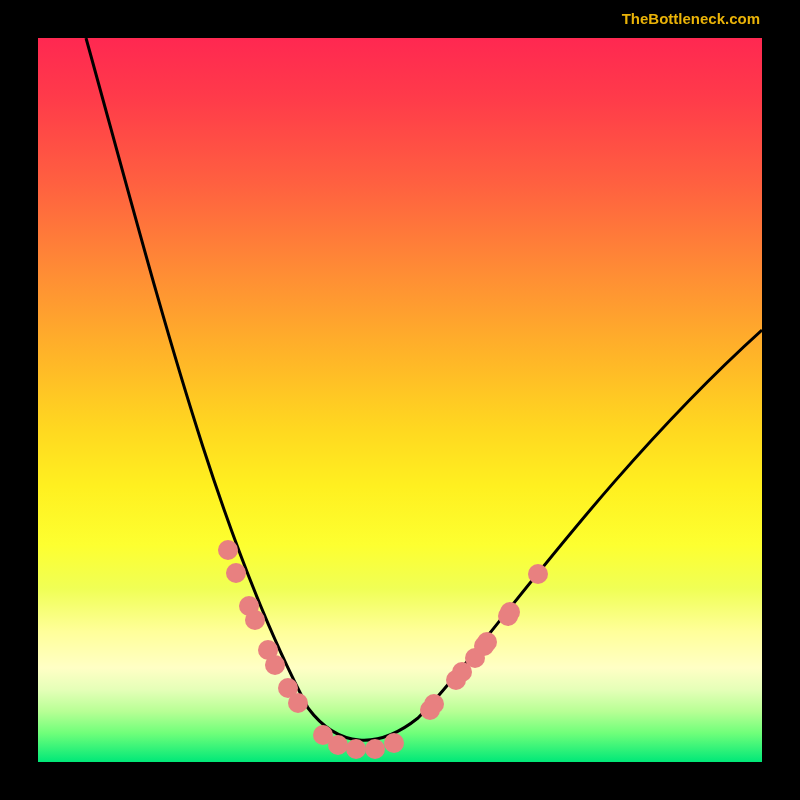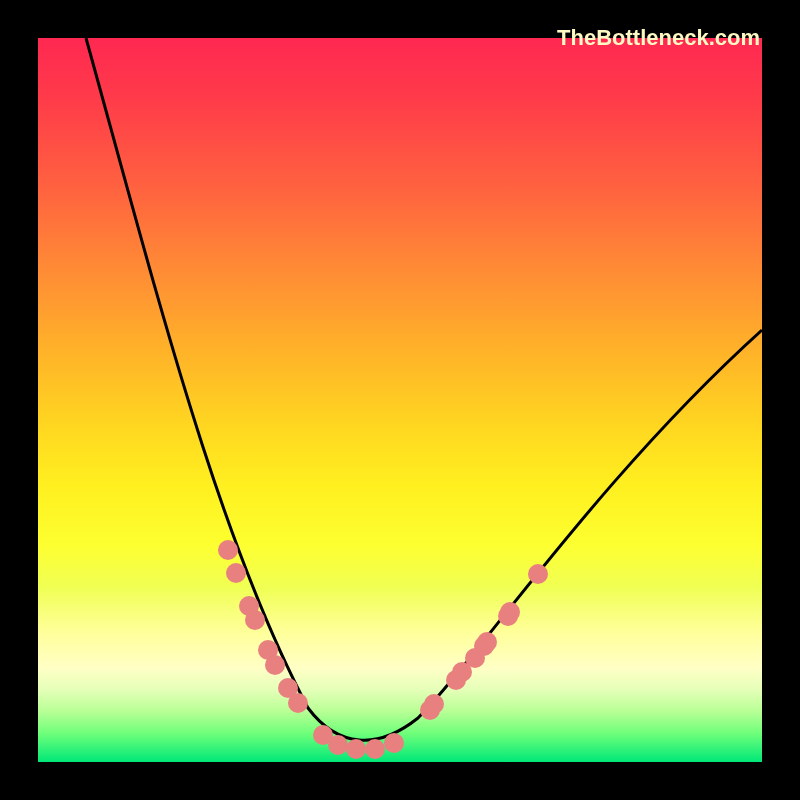--- a/index.html
+++ b/index.html
@@ -39,24 +39,24 @@
       #ffff9a 82%,
       #ffffc5 87%,
       #e5ffb8 90%,
       #b8ff95 93%,
       #70ff7a 96%,
       #00e878 100%
     );
   }
   .attribution {
     position: absolute;
-    top: 25px;
+    top: 10px;
     right: 40px;
-    color: #fef9c3;
-    font-size: 22px;
+    color: #eab308;
+    font-size: 15px;
     font-weight: bold;
     z-index: 10;
   }
   svg.curve {
     position: absolute;
     top: 0;
     left: 0;
     width: 100%;
     height: 100%;
     z-index: 2;

